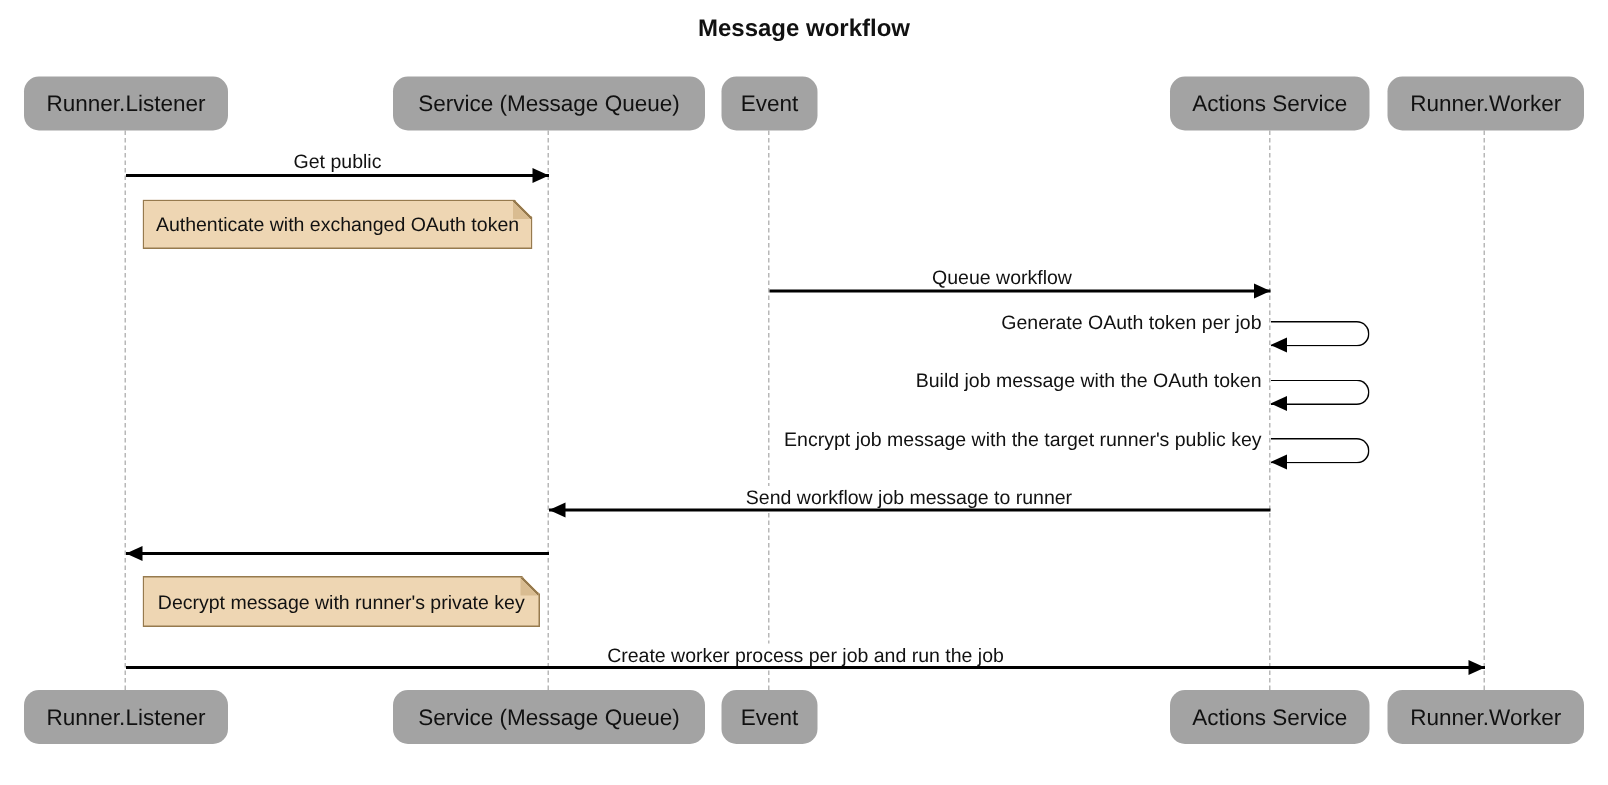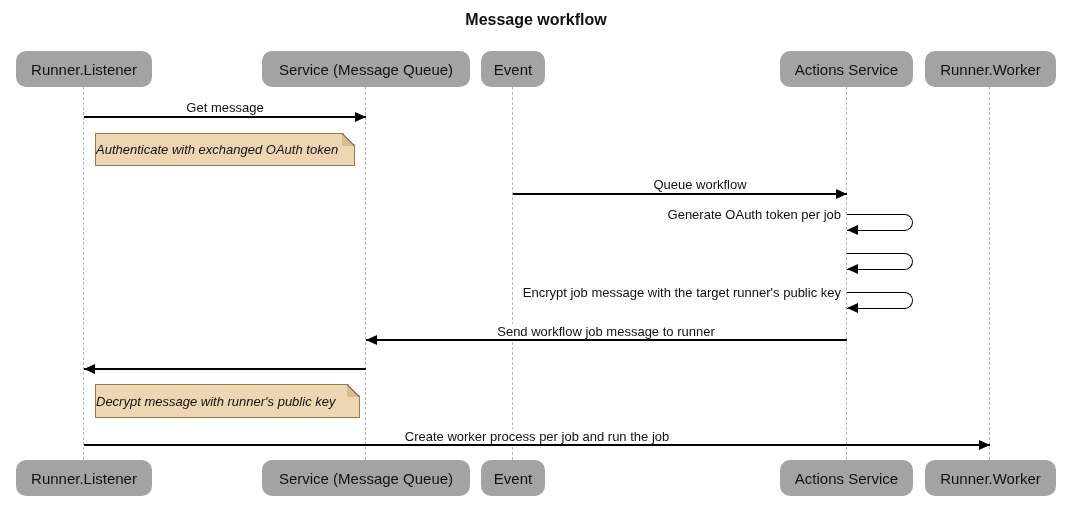--- a/index.html
+++ b/index.html
@@ -35,22 +35,22 @@
     border:1.5px solid #000; border-left:none; border-radius:0 9px 9px 0;
     background:transparent;
   }
   .looplabel {
     position:absolute; right:231px; white-space:nowrap;
     font-size:13px; line-height:16px; color:#111;
   }
   .note {
     position:absolute; background:#eed6b3; border:1px solid #967a4e;
     clip-path: polygon(0 0, calc(100% - 12px) 0, 100% 12px, 100% 100%, 0 100%);
-    display:flex; align-items:center; 
-    font-size:13px; color:#111; white-space:nowrap;font-style:italic;
+    display:flex; align-items:center; justify-content:center;
+    font-size:13px; color:#111; white-space:nowrap;
   }
   .note-fold {
     position:absolute; top:0; right:0; width:12px; height:12px;
     background:linear-gradient(45deg, #d9bc91 49%, #967a4e 49%, #967a4e 56%, transparent 56%);
   }
 </style>
 </head>
 <body>
 
 <div class="canvas">
@@ -62,55 +62,56 @@
   <div class="lifeline" style="left:512px;"></div>
   <div class="lifeline" style="left:846px;"></div>
   <div class="lifeline" style="left:989px;"></div>
 
   <div class="pbox row-top" style="left:16px;width:136px;">Runner.Listener</div>
   <div class="pbox row-top" style="left:262px;width:208px;">Service (Message Queue)</div>
   <div class="pbox row-top" style="left:481px;width:64px;">Event</div>
   <div class="pbox row-top" style="left:780px;width:133px;">Actions Service</div>
   <div class="pbox row-top" style="left:925px;width:131px;">Runner.Worker</div>
 
-  <div class="mlabel" style="left:225px;top:100px;">Get message</div>
+  <div class="mlabel" style="left:225px;top:100px;">Get public</div>
   <div class="mline" style="left:84px;top:116px;width:282px;"></div>
   <div class="ah right" style="left:355px;top:112px;"></div>
 
   <div class="note" style="left:95px;top:133px;width:258px;height:31px;">
     <span class="note-fold"></span>
     <span>Authenticate with exchanged OAuth token</span>
   </div>
 
-  <div class="mlabel" style="left:700px;top:177px;">Queue workflow</div>
+  <div class="mlabel" style="left:668px;top:177px;">Queue workflow</div>
   <div class="mline" style="left:513px;top:193px;width:334px;"></div>
   <div class="ah right" style="left:836px;top:189px;"></div>
 
   <div class="looplabel" style="top:207px;">Generate OAuth token per job</div>
   <div class="selfloop" style="top:214px;"></div>
   <div class="ah left" style="left:847px;top:225px;"></div>
 
+  <div class="looplabel" style="top:246px;">Build job message with the OAuth token</div>
   <div class="selfloop" style="top:253px;"></div>
   <div class="ah left" style="left:847px;top:264px;"></div>
 
   <div class="looplabel" style="top:285px;">Encrypt job message with the target runner's public key</div>
   <div class="selfloop" style="top:292px;"></div>
   <div class="ah left" style="left:847px;top:303px;"></div>
 
   <div class="mlabel" style="left:606px;top:324px;">Send workflow job message to runner</div>
   <div class="mline" style="left:366px;top:339px;width:481px;"></div>
   <div class="ah left" style="left:366px;top:335px;"></div>
 
   <div class="mlabel" style="left:224px;top:353px;margin-top:47px;">Send job</div>
   <div class="mline" style="left:84px;top:368px;width:282px;"></div>
   <div class="ah left" style="left:84px;top:364px;"></div>
 
   <div class="note" style="left:95px;top:384px;width:263px;height:32px;">
     <span class="note-fold"></span>
-    <span>Decrypt message with runner's public key</span>
+    <span>Decrypt message with runner's private key</span>
   </div>
 
   <div class="mlabel" style="left:537px;top:429px;">Create worker process per job and run the job</div>
   <div class="mline" style="left:84px;top:444px;width:906px;"></div>
   <div class="ah right" style="left:979px;top:440px;"></div>
 
   <div class="pbox row-bottom" style="left:16px;width:136px;">Runner.Listener</div>
   <div class="pbox row-bottom" style="left:262px;width:208px;">Service (Message Queue)</div>
   <div class="pbox row-bottom" style="left:481px;width:64px;">Event</div>
   <div class="pbox row-bottom" style="left:780px;width:133px;">Actions Service</div>

